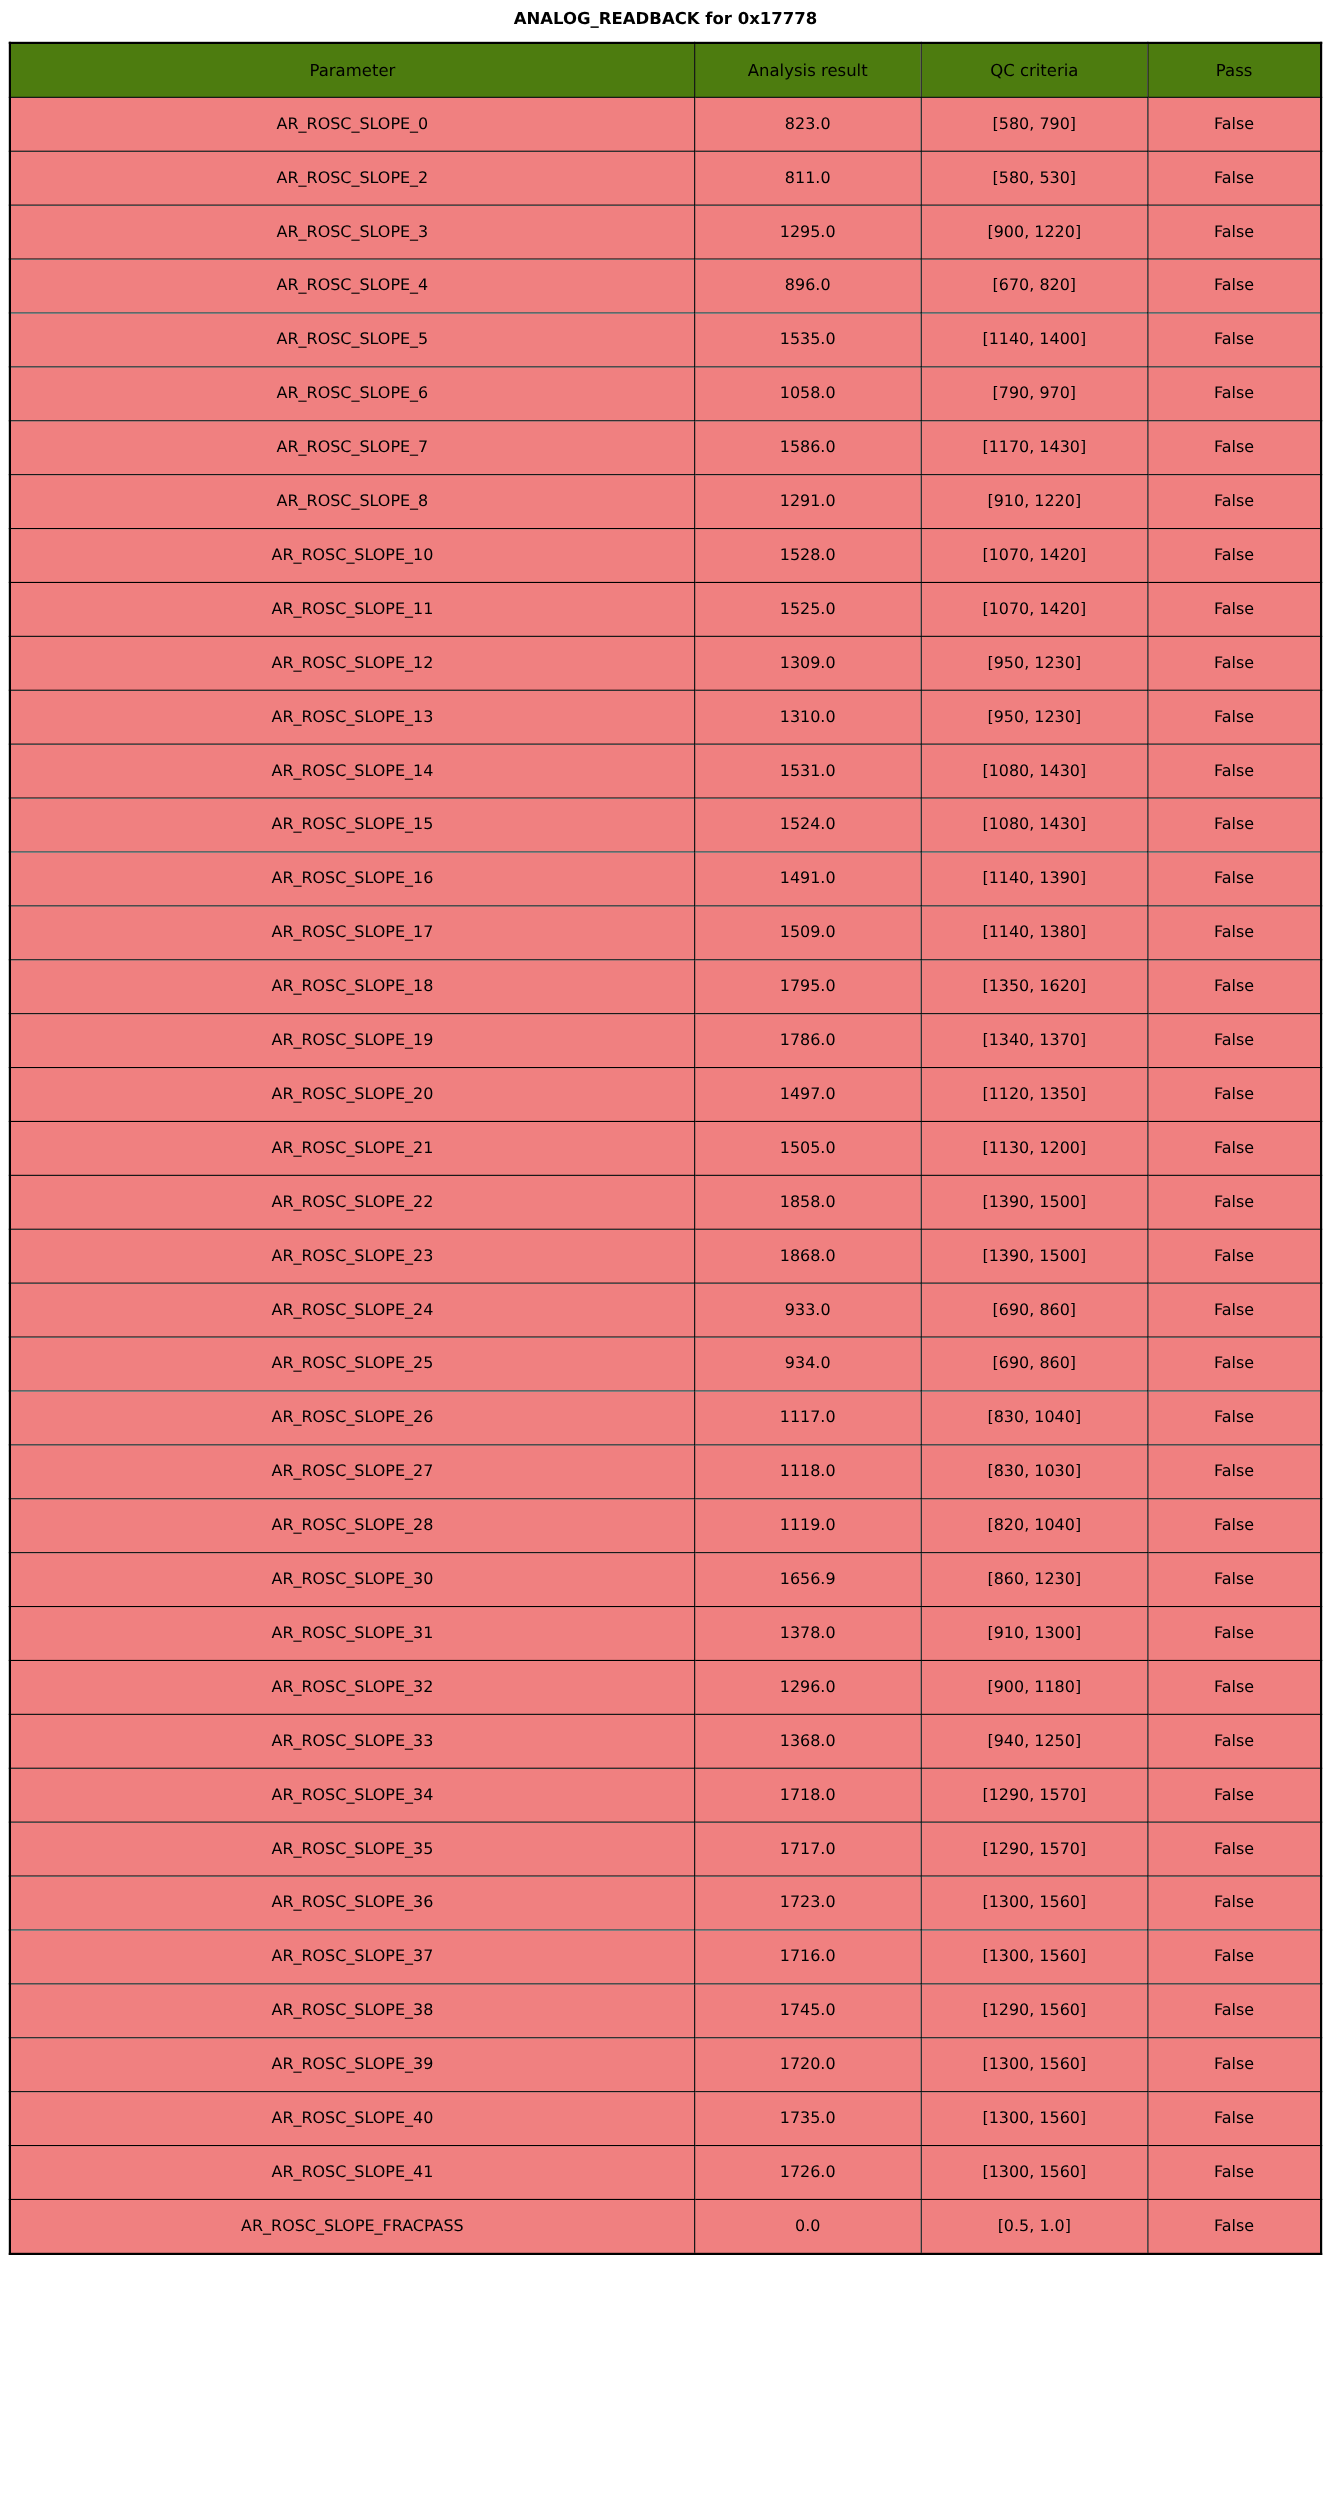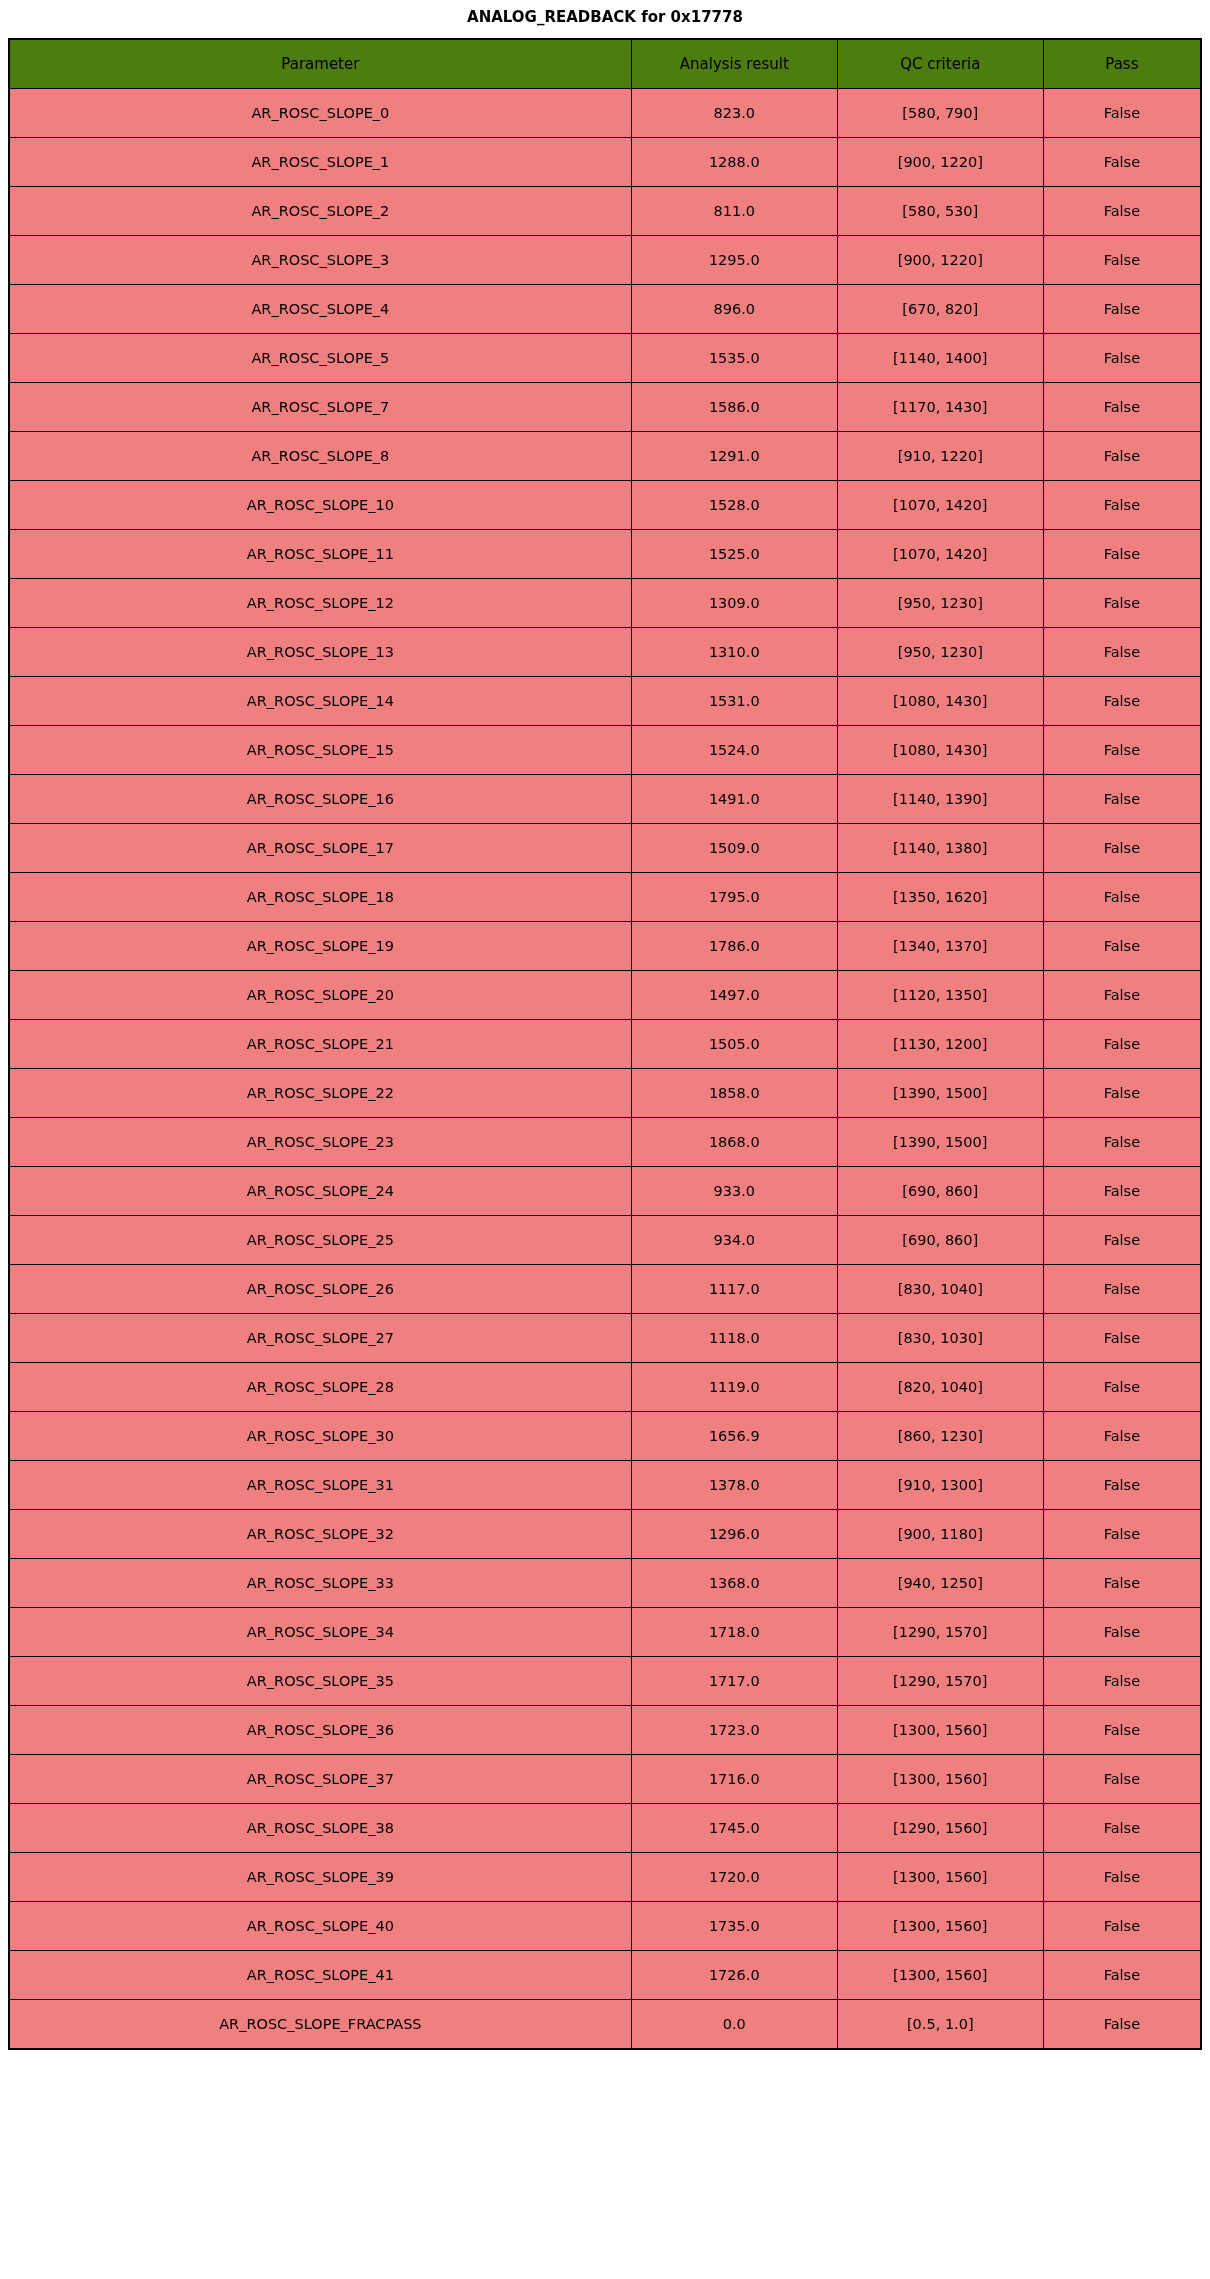--- a/index.html
+++ b/index.html
@@ -81,26 +81,20 @@
         </tr>
       </thead>
       <tbody id="qc-body">
           <tr class="fail">
             <td>AR_ROSC_SLOPE_0</td>
             <td>823.0</td>
             <td>[580, 790]</td>
             <td>False</td>
           </tr>
           <tr class="fail">
-            <td>AR_ROSC_SLOPE_1</td>
-            <td>1288.0</td>
-            <td>[900, 1220]</td>
-            <td>False</td>
-          </tr>
-          <tr class="fail">
             <td>AR_ROSC_SLOPE_2</td>
             <td>811.0</td>
             <td>[580, 530]</td>
             <td>False</td>
           </tr>
           <tr class="fail">
             <td>AR_ROSC_SLOPE_3</td>
             <td>1295.0</td>
             <td>[900, 1220]</td>
             <td>False</td>
@@ -111,20 +105,26 @@
             <td>[670, 820]</td>
             <td>False</td>
           </tr>
           <tr class="fail">
             <td>AR_ROSC_SLOPE_5</td>
             <td>1535.0</td>
             <td>[1140, 1400]</td>
             <td>False</td>
           </tr>
           <tr class="fail">
+            <td>AR_ROSC_SLOPE_6</td>
+            <td>1058.0</td>
+            <td>[790, 970]</td>
+            <td>False</td>
+          </tr>
+          <tr class="fail">
             <td>AR_ROSC_SLOPE_7</td>
             <td>1586.0</td>
             <td>[1170, 1430]</td>
             <td>False</td>
           </tr>
           <tr class="fail">
             <td>AR_ROSC_SLOPE_8</td>
             <td>1291.0</td>
             <td>[910, 1220]</td>
             <td>False</td>

